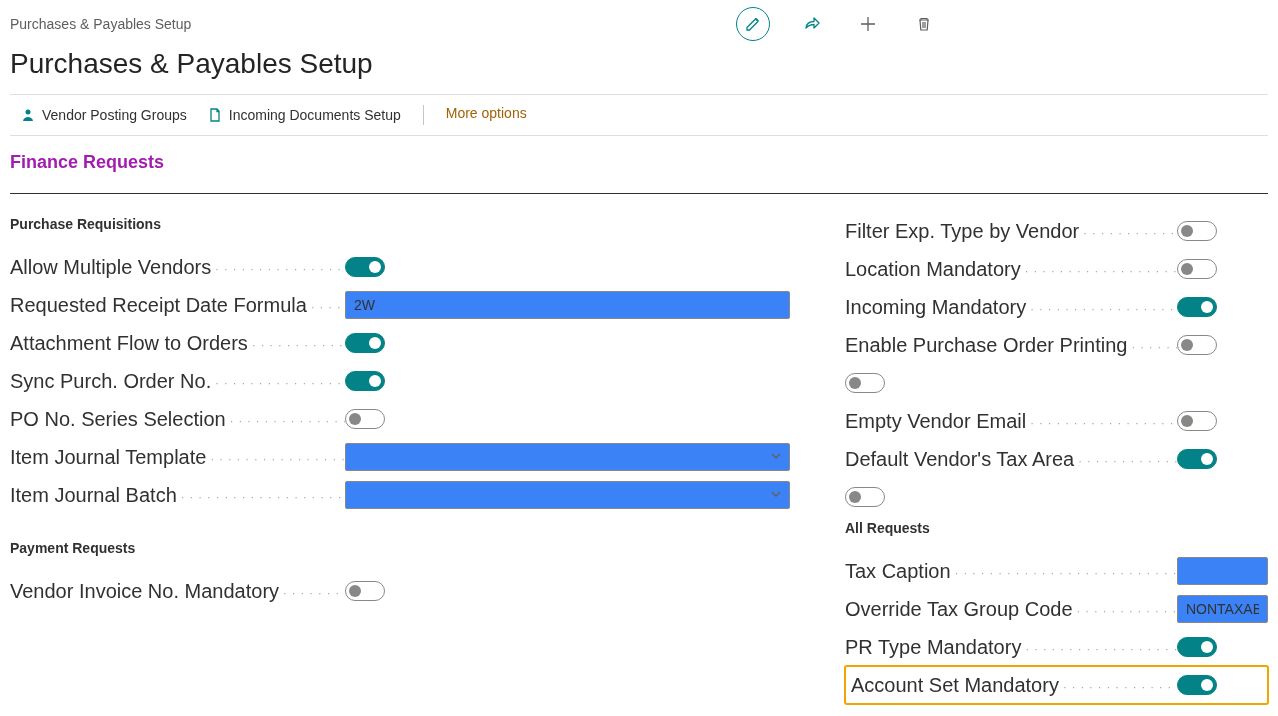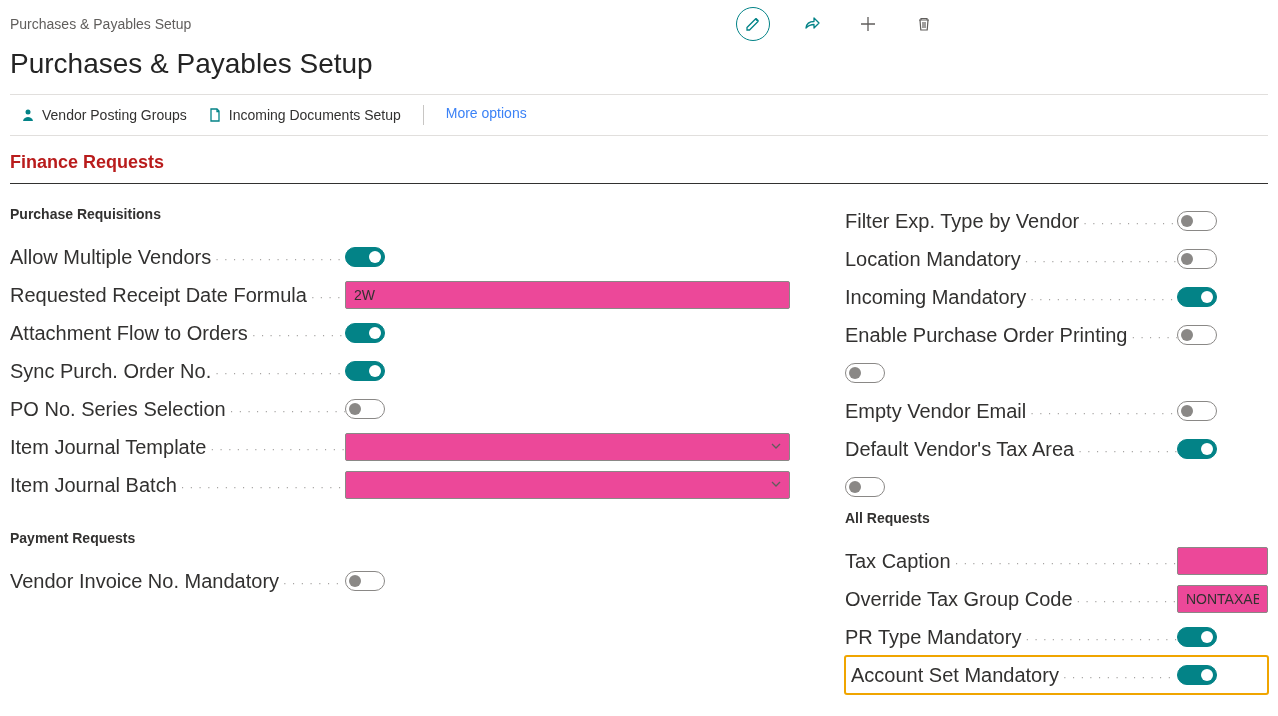--- a/index.html
+++ b/index.html
@@ -49,27 +49,27 @@
     gap: 20px;
     padding: 10px 10px;
     border-bottom: 1px solid #e1dfdd;
   }
   .action-link {
     display: flex; align-items: center; gap: 6px;
     color: #323130; font-size: 14px; cursor: pointer;
   }
   .action-link .ic { width: 16px; height: 16px; display:inline-flex; align-items:center; justify-content:center; }
   .vbar { width:1px; height:20px; background:#c8c6c4; margin: 0 2px; }
-  .more-opts { color:#3b82f6; cursor:pointer; }
+  .more-opts { color:#a16207; cursor:pointer; }
   .section-title {
     font-size: 18px;
     font-weight: 600;
-    color: #b91c1c;
+    color: #a21caf;
     margin: 16px 0 6px 0;
-    padding-bottom: 10px;
+    padding-bottom: 20px;
     border-bottom: 1px solid #323130;
   }
   .columns {
     display: flex;
     gap: 45px;
     margin-top: 18px;
   }
   .col-left { flex: 0 0 790px; }
   .col-right { flex: 1; }
   .subhead {
@@ -134,21 +134,21 @@
   .text-input, .select-input {
     width: 100%;
     max-width: 445px;
     height: 28px;
     border: 1px solid #8a8886;
     border-radius: 2px;
     padding: 2px 8px;
     font-family: inherit;
     font-size: 14px;
     color: #323130;
-    background: #ec4899;
+    background: #3b82f6;
   }
   .select-wrap { position:relative; width:100%; max-width:445px; }
   .select-wrap .chev {
     position:absolute; right:8px; top:50%; transform:translateY(-50%);
     pointer-events:none; color:#605e5c;
   }
   .col-right .text-input { max-width: 100px; }
   .svg-ic { display:block; }
 </style>
 </head>

